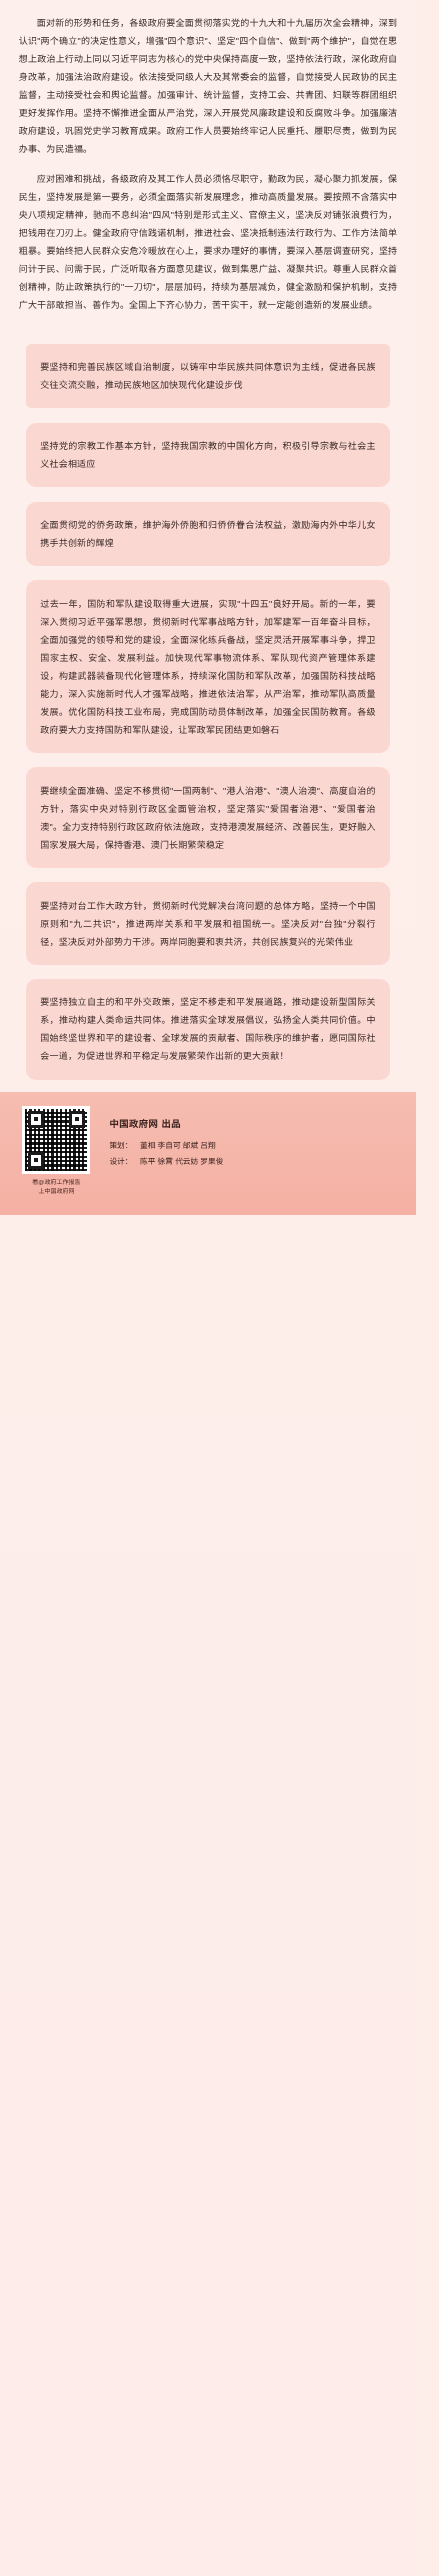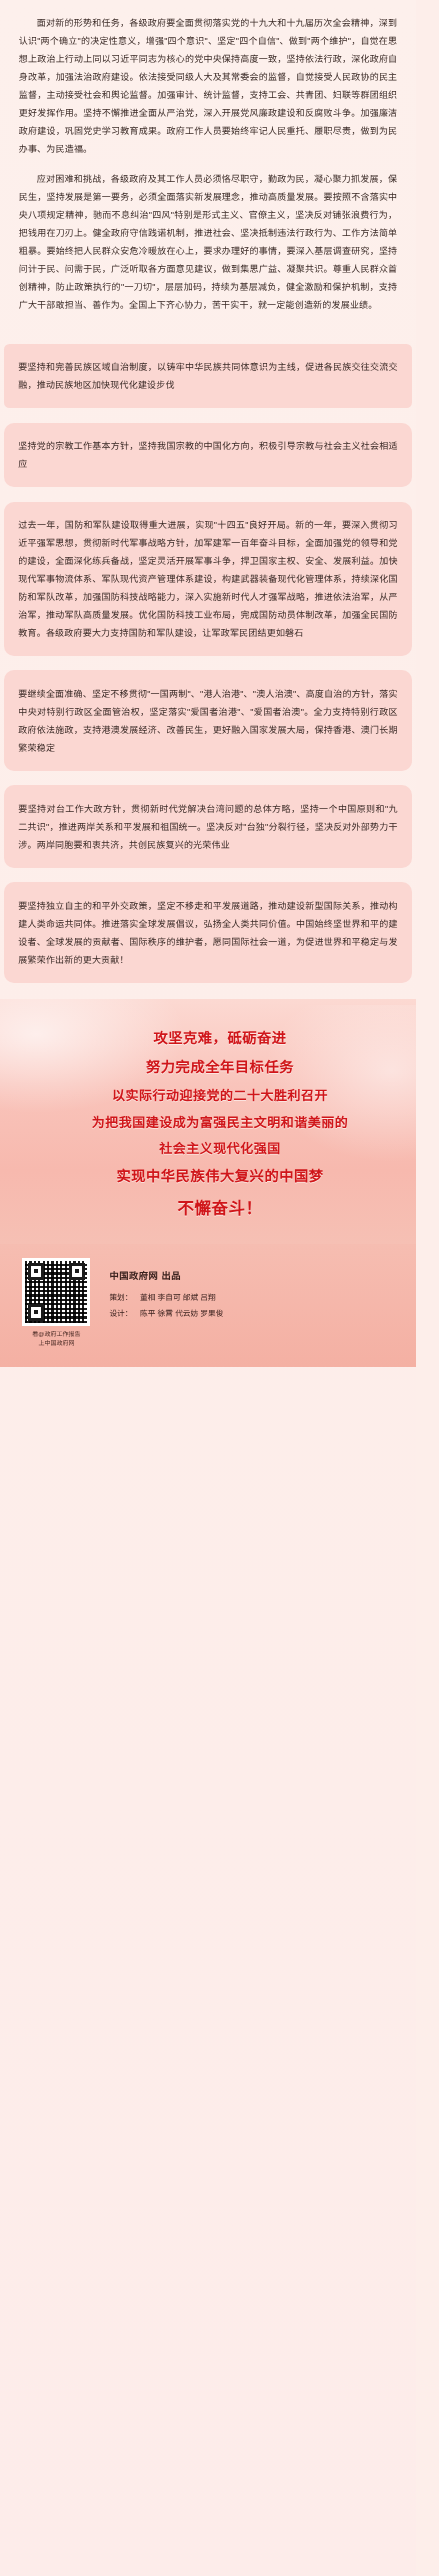--- a/index.html
+++ b/index.html
@@ -29,21 +29,21 @@
     text-align: justify;
     color: #3a2a26;
     letter-spacing: 0.2px;
   }
   .intro p {
     margin: 0 0 12px 0;
     text-indent: 2em;
   }
   
   .card {
-    margin: 12px 4px;
+    margin: 12px 26px;
     background: #fbd7d2;
     border-radius: 5.5px;
     padding: 14.3px 14.3px;
     font-size: 9px;
     line-height: 2.0;
     text-align: justify;
     color: #3a2a26;
     letter-spacing: 0.2px;
     position: relative;
   }
@@ -163,48 +163,40 @@
   </div>
 
   <div class="card">
     <p>要坚持和完善民族区域自治制度，以铸牢中华民族共同体意识为主线，促进各民族交往交流交融，推动民族地区加快现代化建设步伐</p>
   </div>
 
   <div class="card">
     <p>坚持党的宗教工作基本方针，坚持我国宗教的中国化方向，积极引导宗教与社会主义社会相适应</p>
   </div>
 
+  <div class="card">
+    <p>全面贯彻党的侨务政策，维护海外侨胞和归侨侨眷合法权益，激励海内外中华儿女携手共创新的辉煌</p>
+  </div>
 
   <div class="card">
     <p>过去一年，国防和军队建设取得重大进展，实现"十四五"良好开局。新的一年，要深入贯彻习近平强军思想，贯彻新时代军事战略方针，加军建军一百年奋斗目标，全面加强党的领导和党的建设，全面深化练兵备战，坚定灵活开展军事斗争，捍卫国家主权、安全、发展利益。加快现代军事物流体系、军队现代资产管理体系建设，构建武器装备现代化管理体系，持续深化国防和军队改革，加强国防科技战略能力，深入实施新时代人才强军战略，推进依法治军，从严治军，推动军队高质量发展。优化国防科技工业布局，完成国防动员体制改革，加强全民国防教育。各级政府要大力支持国防和军队建设，让军政军民团结更如磐石</p>
   </div>
 
   <div class="card">
     <p>要继续全面准确、坚定不移贯彻"一国两制"、"港人治港"、"澳人治澳"、高度自治的方针，落实中央对特别行政区全面管治权，坚定落实"爱国者治港"、"爱国者治澳"。全力支持特别行政区政府依法施政，支持港澳发展经济、改善民生，更好融入国家发展大局，保持香港、澳门长期繁荣稳定</p>
   </div>
 
   <div class="card">
     <p>要坚持对台工作大政方针，贯彻新时代党解决台湾问题的总体方略，坚持一个中国原则和"九二共识"，推进两岸关系和平发展和祖国统一。坚决反对"台独"分裂行径，坚决反对外部势力干涉。两岸同胞要和衷共济，共创民族复兴的光荣伟业</p>
   </div>
 
   <div class="card">
     <p>要坚持独立自主的和平外交政策，坚定不移走和平发展道路，推动建设新型国际关系，推动构建人类命运共同体。推进落实全球发展倡议，弘扬全人类共同价值。中国始终坚世界和平的建设者、全球发展的贡献者、国际秩序的维护者，愿同国际社会一道，为促进世界和平稳定与发展繁荣作出新的更大贡献！</p>
   </div>
 
-  <div class="banner">
-    <div class="slogan">
-      <div class="l1">攻坚克难，砥砺奋进</div>
-      <div class="l2">努力完成全年目标任务</div>
-      <div class="l3">以实际行动迎接党的二十大胜利召开</div>
-      <div class="l4">为把我国建设成为富强民主文明和谐美丽的</div>
-      <div class="l5">社会主义现代化强国</div>
-      <div class="l6">实现中华民族伟大复兴的中国梦</div>
-      <div class="l7">不懈奋斗！</div>
-    </div>
-  </div>
 
   <div class="footer">
     <div class="qr-wrap">
       <div class="qr">
         <span class="eye e1">
             <i></i>
           </span>
         <span class="eye e2">
             <i></i>
           </span>

